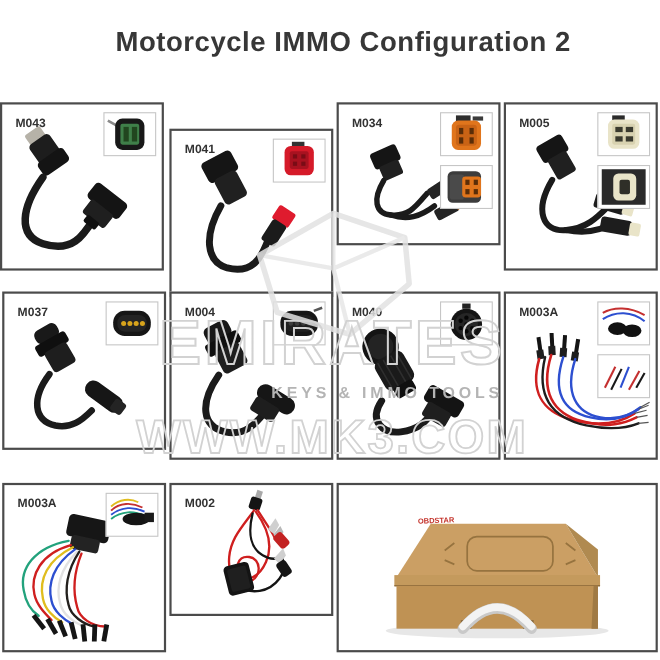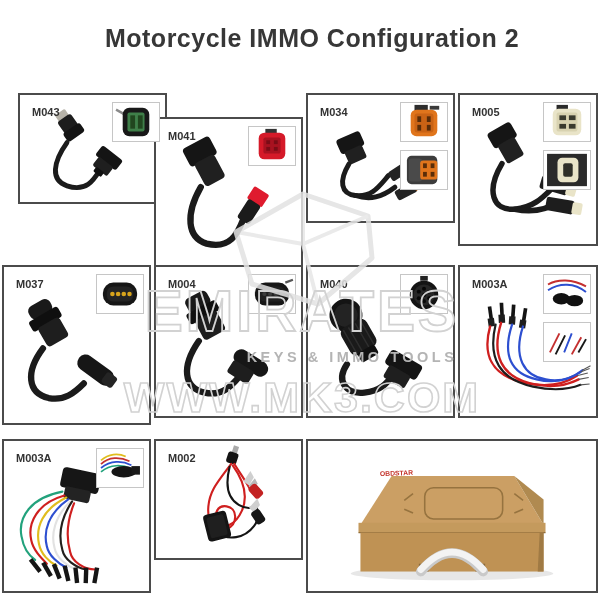--- a/index.html
+++ b/index.html
@@ -27,21 +27,21 @@
   .inset svg{width:100%;height:100%;display:block;}
   .inset.pos1{top:7px;}
   .inset.pos2{top:55px;}
   .watermark{position:absolute;left:0;top:0;z-index:5;pointer-events:none;}
 </style>
 </head>
 <body>
 
 <div class="grid">
 
-  <div class="cell" style="left:18px;top:93px;width:149px;height:111px;">
+  <div class="cell" style="left:0;top:93px;width:149px;height:153px;">
     <span class="lbl">M043</span>
     <svg class="photo" viewBox="0 0 149 153">
       <g transform="rotate(-35 42 46)">
         <rect x="34" y="20" width="17" height="12" rx="2" fill="#b6b2a8"></rect>
         <rect x="31" y="30" width="23" height="30" rx="4" fill="#1d1d1d"></rect>
         <rect x="28" y="48" width="29" height="15" rx="4" fill="#141414"></rect>
       </g>
       <path d="M38 68 C 18 96 14 122 38 130 C 66 139 76 122 86 106" stroke="#1b1b1b" stroke-width="7" fill="none" stroke-linecap="round"></path>
       <g transform="rotate(38 96 92)">
         <rect x="78" y="80" width="37" height="18" rx="4" fill="#141414"></rect>
@@ -160,21 +160,21 @@
     </div>
     <div class="inset pos2">
       <svg viewBox="0 0 48 40">
         <rect x="3" y="3" width="42" height="34" fill="#2a2a2a"></rect>
         <rect x="14" y="7" width="22" height="26" rx="5" fill="#e9e4c8"></rect>
         <rect x="20" y="13" width="10" height="14" rx="2" fill="#2f2f28"></rect>
       </svg>
     </div>
   </div>
 
-  <div class="cell" style="left:2px;top:265px;width:149px;height:160px;">
+  <div class="cell" style="left:2px;top:265px;width:149px;height:144px;">
     <span class="lbl">M037</span>
     <svg class="photo" viewBox="0 0 149 153">
       <g transform="rotate(-30 46 56)">
         <rect x="34" y="30" width="25" height="15" rx="6" fill="#191919"></rect>
         <rect x="29" y="43" width="34" height="12" rx="3" fill="#0f0f0f"></rect>
         <rect x="34" y="53" width="25" height="23" rx="4" fill="#1e1e1e"></rect>
       </g>
       <path d="M40 80 C 22 104 24 126 46 131 C 62 134 72 126 82 116" stroke="#1b1b1b" stroke-width="6.5" fill="none" stroke-linecap="round"></path>
       <g transform="rotate(36 94 104)">
         <rect x="72" y="94" width="42" height="17" rx="8" fill="#161616"></rect>

